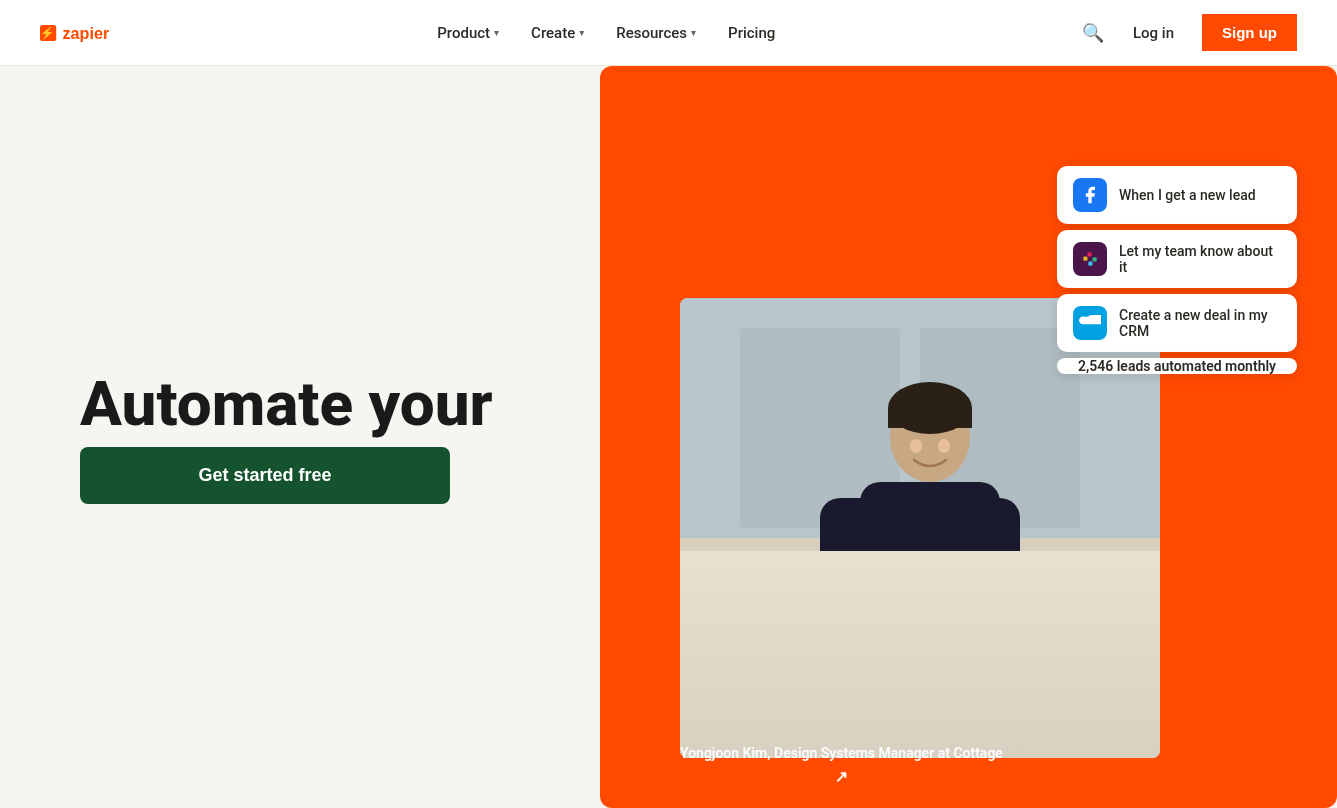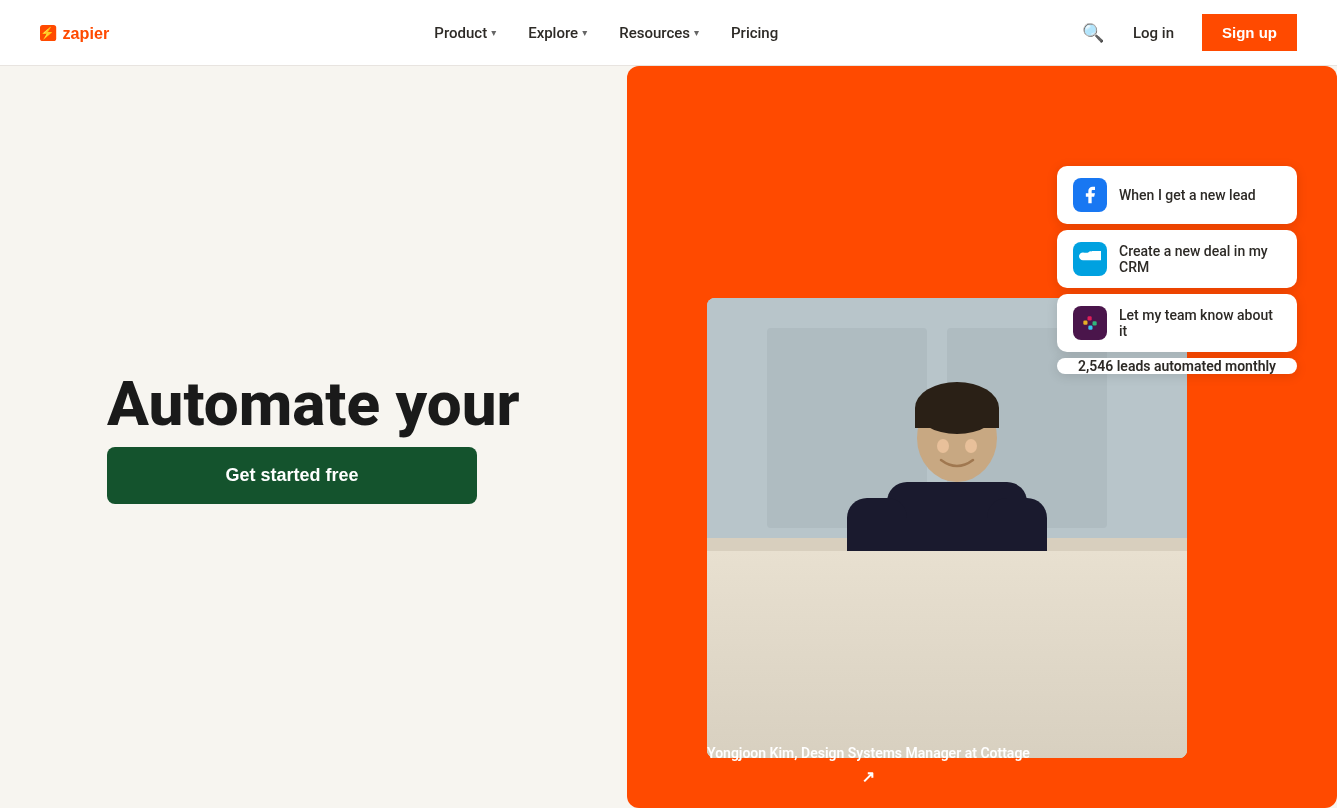--- a/index.html
+++ b/index.html
@@ -39,21 +39,20 @@
       display: flex; height: calc(808px - 66px);
     }
 
     
     .left-panel {
       width: 600px; min-width: 600px;
       background: #f7f5f0;
       display: flex; flex-direction: column;
       justify-content: center;
       padding: 60px 60px 60px 80px;
-      margin-left: 27px;
     }
     .hero-title {
       font-size: 62px; font-weight: 800; color: #1a1a1a;
       line-height: 1.1; margin-bottom: 8px;
     }
     .hero-title-accent {
       font-size: 62px; font-weight: 800; color: #ff4a00;
       line-height: 1.1; margin-bottom: 40px;
       display: block;
     }
@@ -161,21 +160,21 @@
       </g>
     </svg>
   </div>
 
   <div class="nav-links">
     <a class="nav-link">
       <span>Product</span>
       <span class="nav-chevron">▾</span>
     </a>
     <a class="nav-link">
-      <span>Explore</span>
+      <span>Create</span>
       <span class="nav-chevron">▾</span>
     </a>
     <a class="nav-link">
       <span>Resources</span>
       <span class="nav-chevron">▾</span>
     </a>
     <a class="nav-link">
       <span>Pricing</span>
     </a>
   </div>
@@ -246,44 +245,44 @@
 
     <div class="automation-cards">
 
       <div class="automation-card">
         <div class="card-icon card-icon-facebook">
           <svg width="20" height="20" viewBox="0 0 24 24" fill="white">
             <path d="M18 2h-3a5 5 0 00-5 5v3H7v4h3v8h4v-8h3l1-4h-4V7a1 1 0 011-1h3z"></path>
           </svg>
         </div>
         <span class="card-text">When I get a new lead</span>
-      </div>
-
-      <div class="automation-card">
-        <div class="card-icon card-icon-salesforce">
-          <svg width="22" height="16" viewBox="0 0 50 34" fill="white">
-            <path d="M21 2c2-2 5-3 8-2 2-4 7-5 11-3 1-1 3-2 5-2 5 0 8 3 8 8 0 1 0 2-1 3 3 1 4 4 4 7 0 4-3 7-7 7H9C4 20 0 16 0 11 0 6 4 2 9 2c4 0 8 2 12 0z"></path>
-          </svg>
-        </div>
-        <span class="card-text">Create a new deal in my CRM</span>
       </div>
 
       <div class="automation-card">
         <div class="card-icon card-icon-slack">
 
           <svg width="20" height="20" viewBox="0 0 24 24" fill="none">
             <rect x="4" y="9" width="5" height="5" rx="1.5" fill="#e8b025"></rect>
             <rect x="15" y="10" width="5" height="5" rx="1.5" fill="#2fb67c"></rect>
             <rect x="9" y="4" width="5" height="5" rx="1.5" fill="#e01e5a"></rect>
             <rect x="10" y="15" width="5" height="5" rx="1.5" fill="#36c5f0"></rect>
           </svg>
         </div>
         <span class="card-text">Let my team know about it</span>
       </div>
 
+      <div class="automation-card">
+        <div class="card-icon card-icon-salesforce">
+          <svg width="22" height="16" viewBox="0 0 50 34" fill="white">
+            <path d="M21 2c2-2 5-3 8-2 2-4 7-5 11-3 1-1 3-2 5-2 5 0 8 3 8 8 0 1 0 2-1 3 3 1 4 4 4 7 0 4-3 7-7 7H9C4 20 0 16 0 11 0 6 4 2 9 2c4 0 8 2 12 0z"></path>
+          </svg>
+        </div>
+        <span class="card-text">Create a new deal in my CRM</span>
+      </div>
+
       <div class="stats-card">
         <span>2,546 leads automated monthly</span>
       </div>
     </div>
 
     <div class="photo-attribution">
       <span>Yongjoon Kim, Design Systems Manager at Cottage</span>
       <span class="arrow-link">↗</span>
     </div>
 

